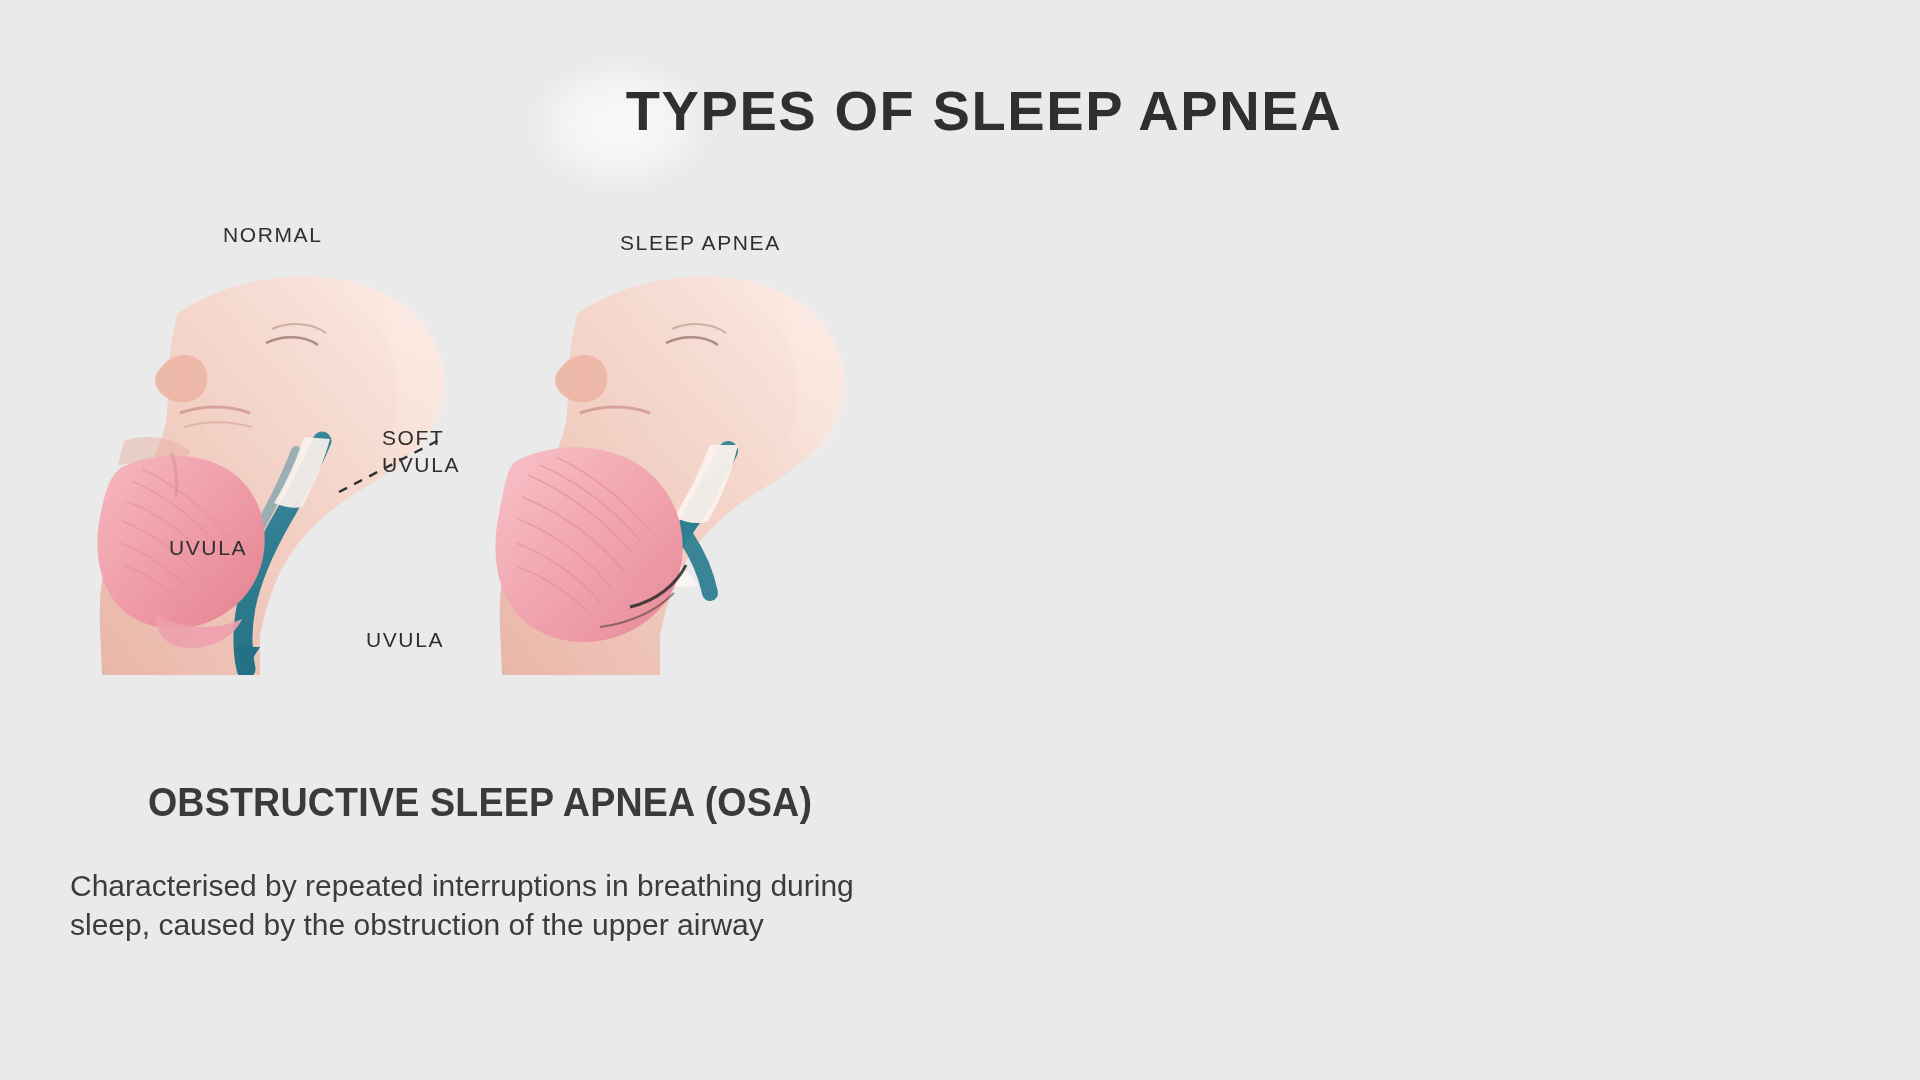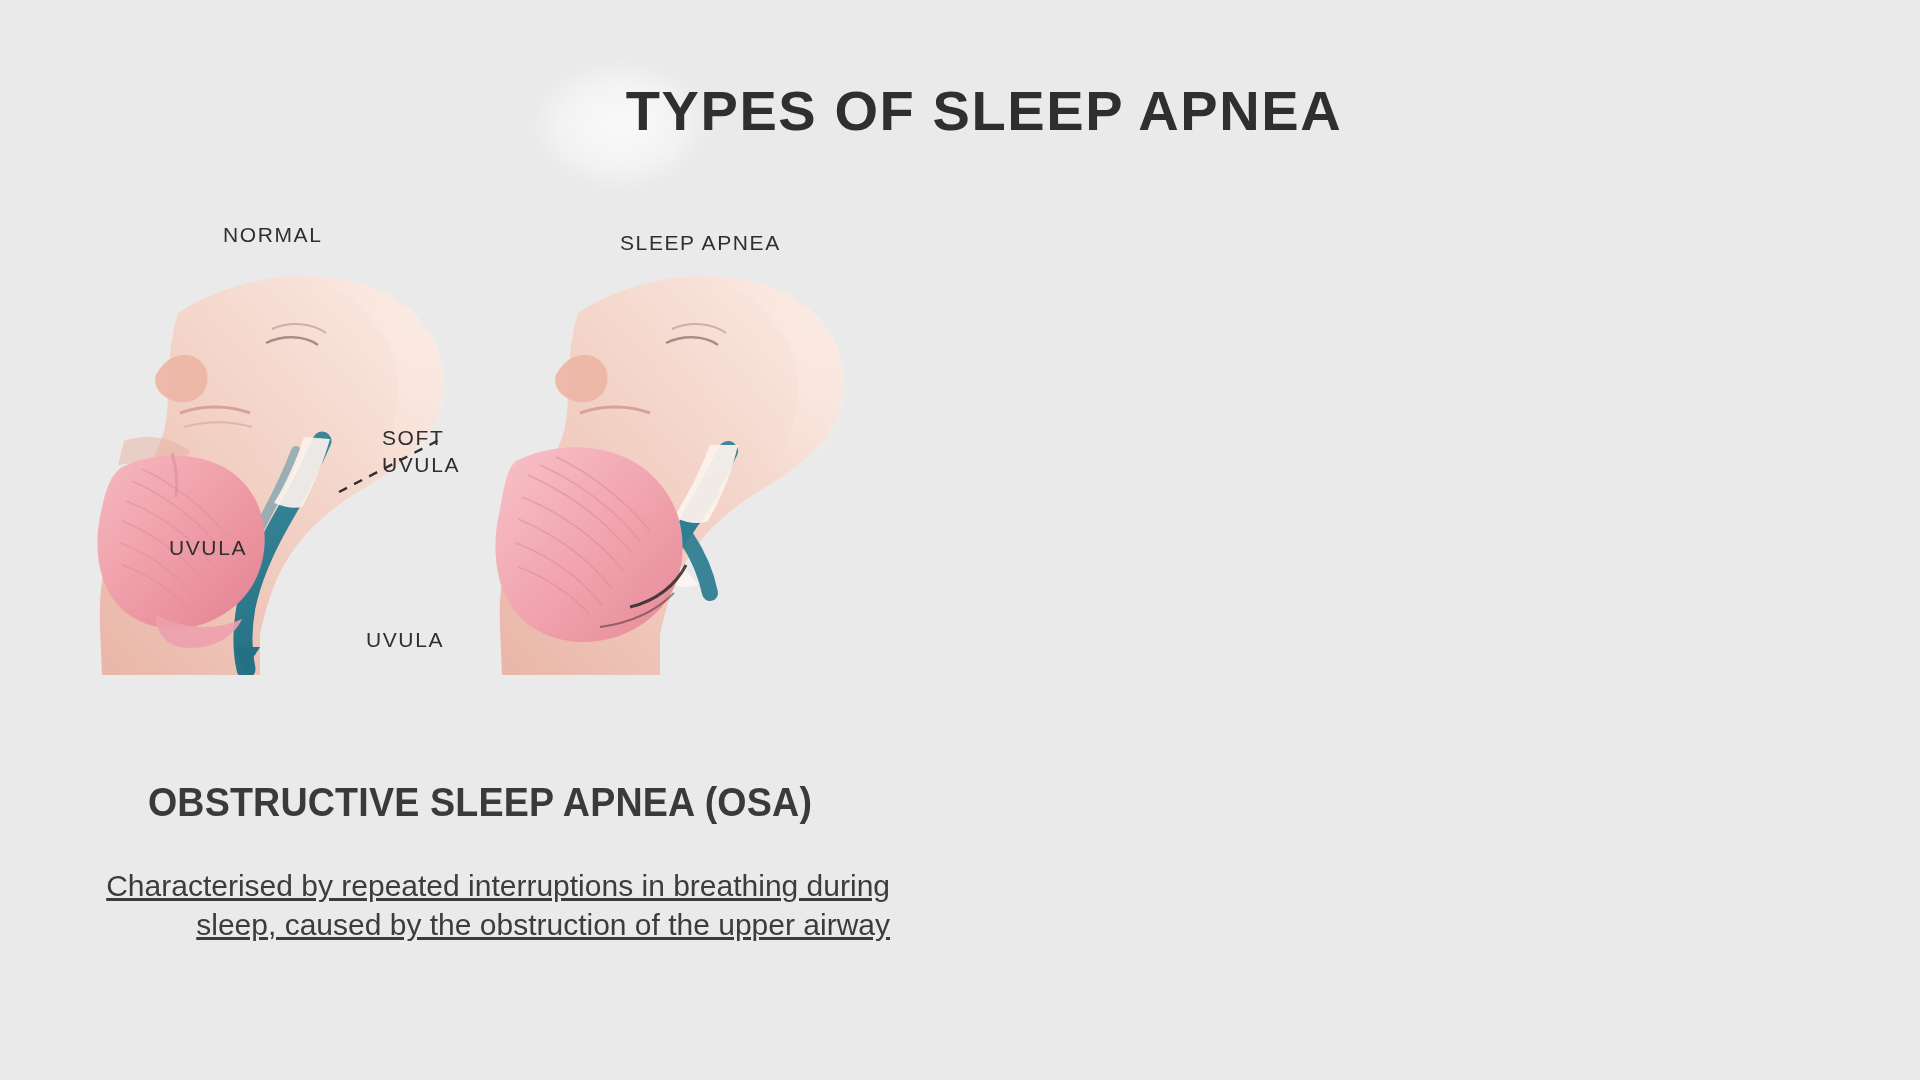--- a/index.html
+++ b/index.html
@@ -63,26 +63,25 @@
     text-align:center;
     font-size:40px;
     font-weight:bold;
     letter-spacing:.2px;
     color:#3a3a3a;
     white-space:nowrap;
     transform:scaleX(.94);
   }
   .blurb {
     position:absolute;
-    text-align:right;
+    text-align:left;
     font-size:30px;
     line-height:1.30;
     color:#3c3c3c;
     font-weight:400;
-    text-decoration:underline;
   }
   #heading-osa { left:0;    width:960px;  top:780px; }
   #blurb-osa   { left:70px; width:820px;  top:866px; }
 
   
   .art { position:absolute; overflow:visible; }
   #art-normal      { left:60px;  top:255px; width:400px; height:420px; }
   #art-apnea       { left:460px; top:255px; width:400px; height:420px; }
   .art svg { width:100%; height:100%; display:block; }
 

